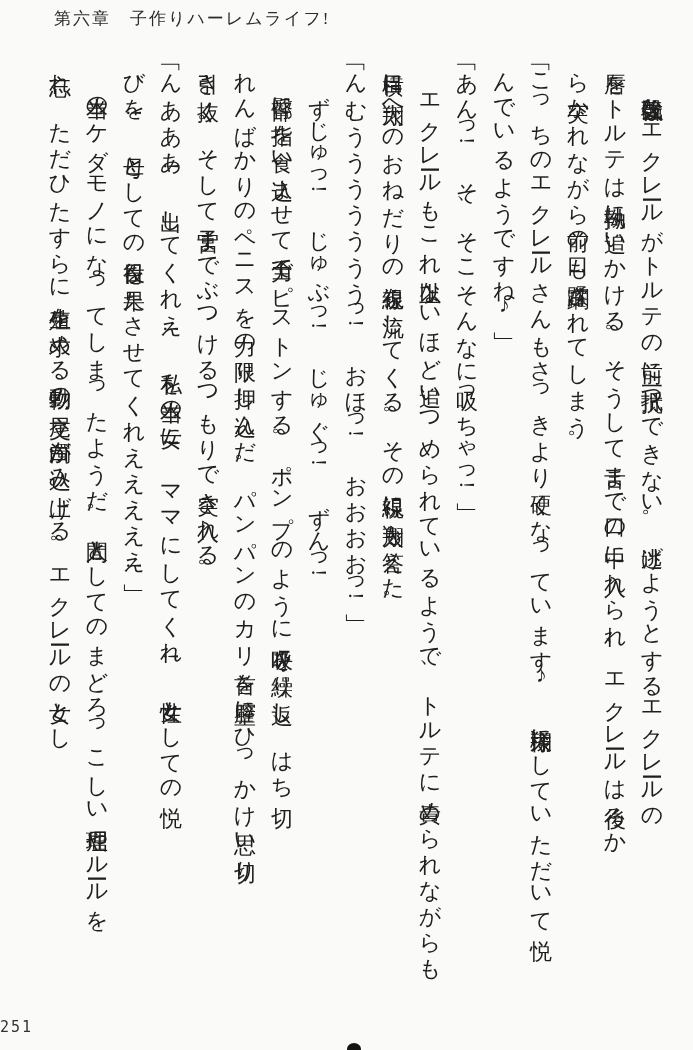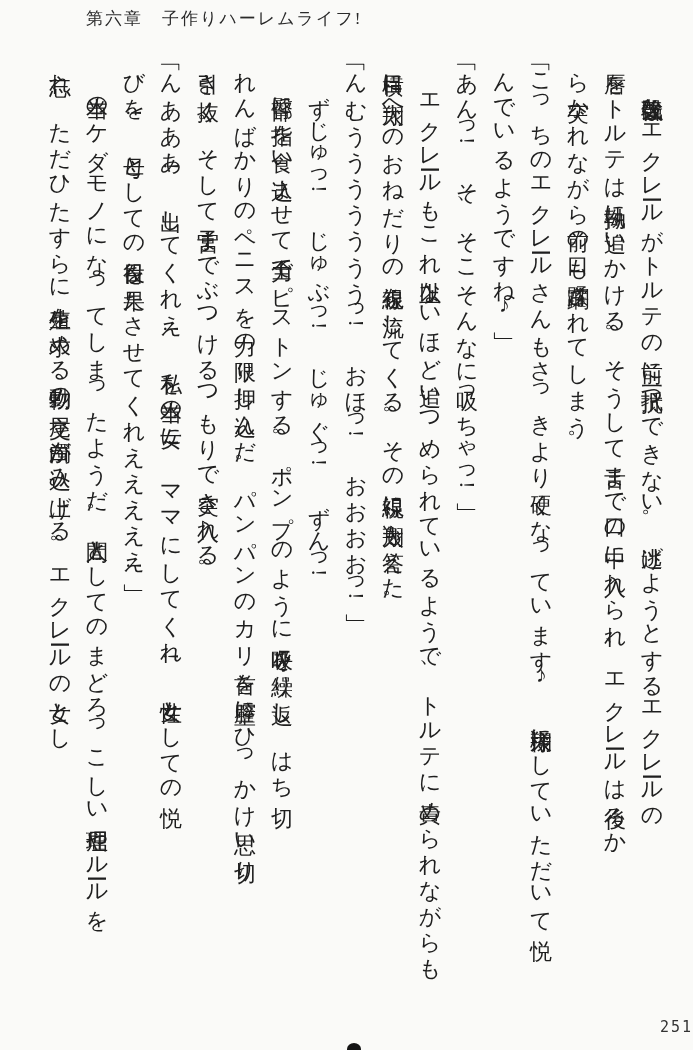--- a/index.html
+++ b/index.html
@@ -10,40 +10,39 @@
     overflow: hidden;
     font-family: "Liberation Serif", "DejaVu Serif", serif;
   }
   .chapter-header {
     position: absolute;
     top: 7px; left: 54px;
     font-size: 17px;
     color: #2a2a2a;
     letter-spacing: 2px;
     white-space: nowrap;
-    margin-left: 32px;
   }
   .page-text {
     position: absolute;
     top: 57px; right: 22px;
     height: 948px;
     writing-mode: vertical-rl;
     text-orientation: mixed;
     font-size: 22px;
     letter-spacing: 1px;
     color: #1e1e1e;
   }
   .text-line {
     line-height: 37px;
     white-space: nowrap;
   }
   .page-number {
     position: absolute;
     left: 0; right: 0; bottom: 14px;
-    text-align: right;
+    text-align: left;
     font-family: "DejaVu Sans Mono", monospace;
     font-size: 15px;
     letter-spacing: 2px;
     color: #333333;
   }
   .page-ornament-dot {
     position: absolute;
     left: 347px; bottom: -5px;
     width: 14px; height: 12px;
     border-radius: 50%;

